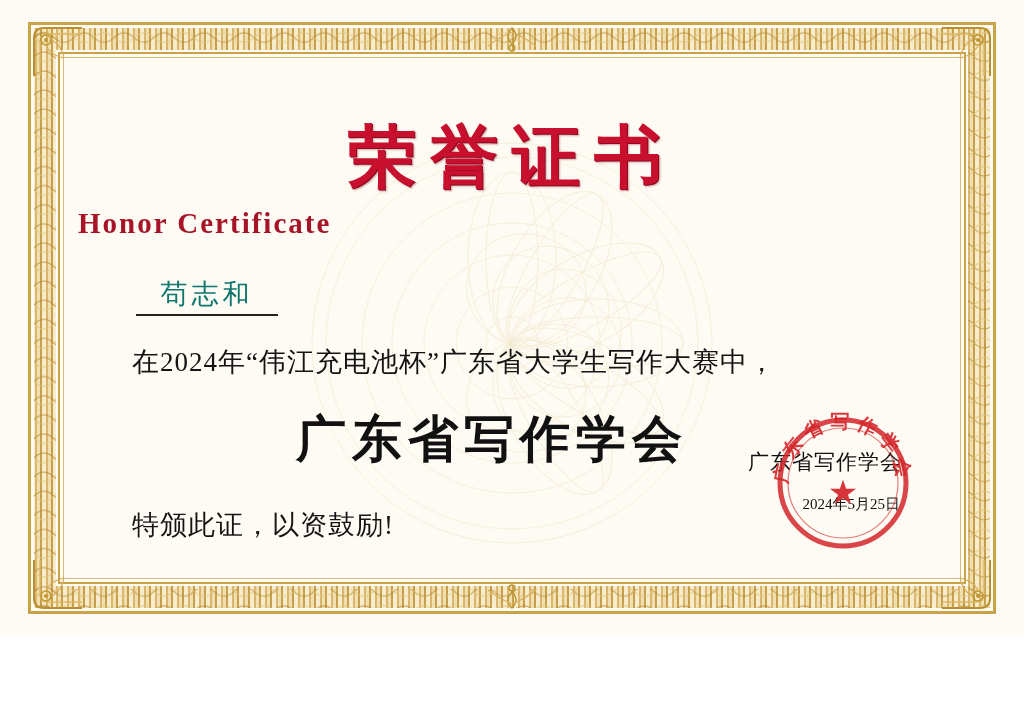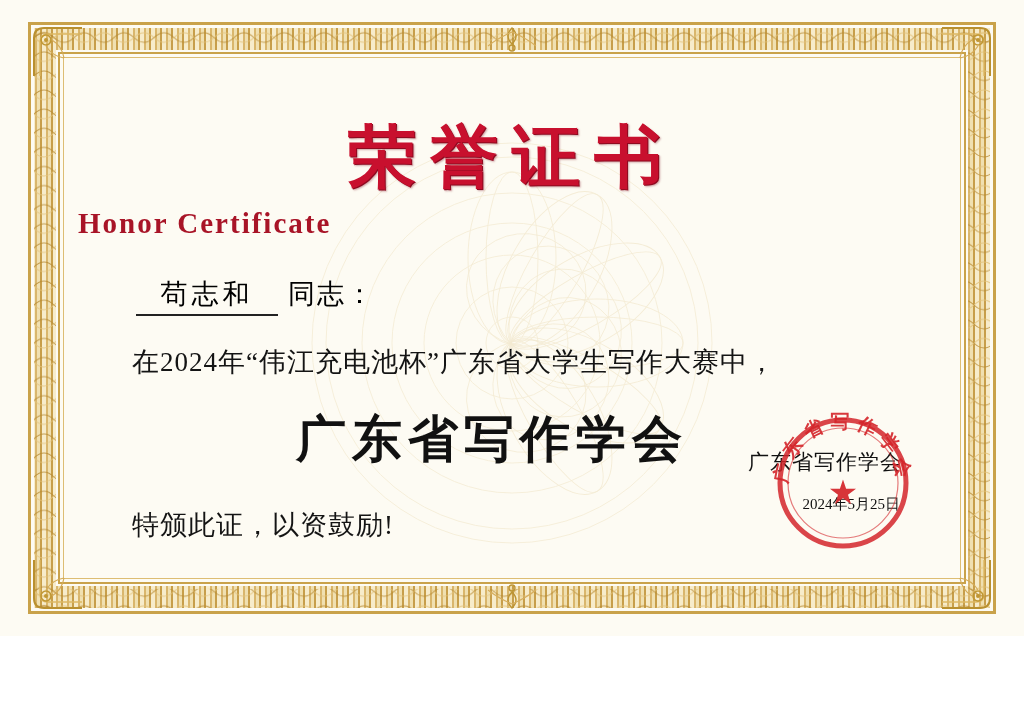--- a/index.html
+++ b/index.html
@@ -148,23 +148,23 @@
     font-size: 29px;
     font-weight: bold;
     letter-spacing: 2px;
     color: #a81427;
   }
 
   .recipient-line {
     margin-top: 36px;
     padding-left: 58px;
     font-size: 27px;
-    color: #000000;
+    color: #0f766e;
     display: flex;
-    align-items: flex-start;
+    align-items: flex-end;
   }
   .recipient-name {
     display: inline-block;
     min-width: 130px;
     text-align: center;
     border-bottom: 2px solid #222;
     padding: 0 6px 2px 6px;
     font-size: 27px;
     letter-spacing: 4px;
   }
@@ -384,21 +384,20 @@
     </svg>
   </div>
 
   <div class="content">
 
     <div class="title-cn">荣誉证书</div>
     <div class="title-en">Honor  Certificate</div>
 
     <div class="recipient-line">
       <span class="recipient-name">苟志和</span>
-      <span class="recipient-suffix">同志：</span>
     </div>
 
     <div class="body-p">在2024年“伟江充电池杯”广东省大学生写作大赛中，</div>
 
     <div class="award">广东省写作学会</div>
 
     <div class="closing">特颁此证，以资鼓励!</div>
 
     <div class="issuer">广东省写作学会</div>
     <div class="issue-date">2024年5月25日</div>

